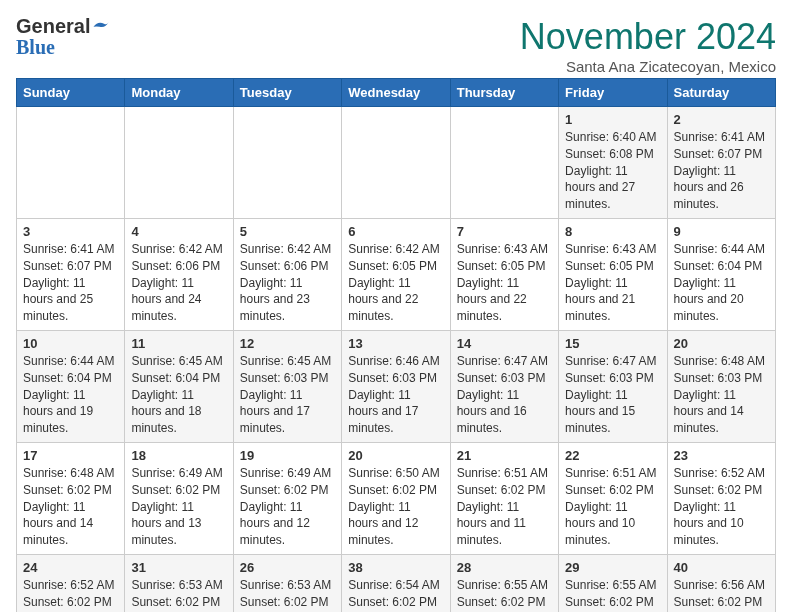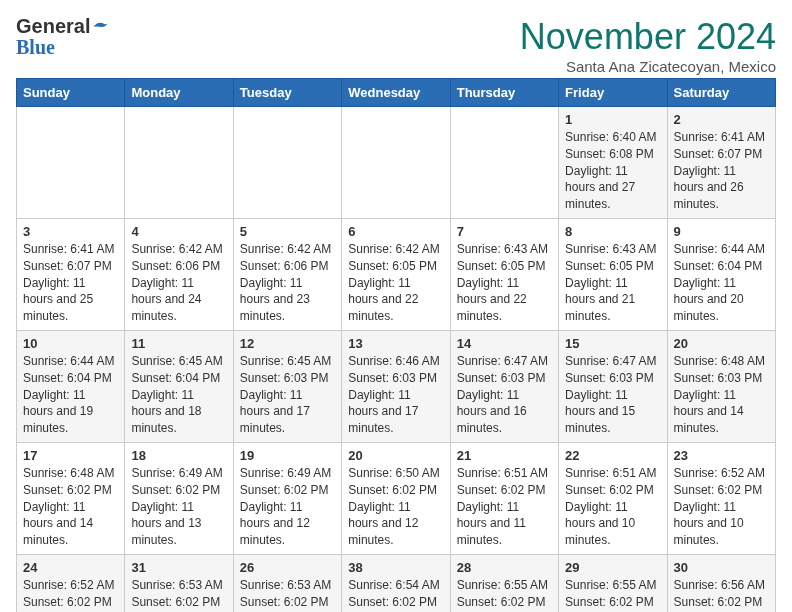--- a/index.html
+++ b/index.html
@@ -249,18 +249,18 @@
         </td>
         <td>
           <span class="day-num">28</span>
           <div class="day-info">Sunrise: 6:55 AM<br>Sunset: 6:02 PM<br>Daylight: 11 hours and 7 minutes.</div>
         </td>
         <td>
           <span class="day-num">29</span>
           <div class="day-info">Sunrise: 6:55 AM<br>Sunset: 6:02 PM<br>Daylight: 11 hours and 6 minutes.</div>
         </td>
         <td>
-          <span class="day-num">30</span>
+          <span class="day-num">40</span>
           <div class="day-info">Sunrise: 6:56 AM<br>Sunset: 6:02 PM<br>Daylight: 11 hours and 6 minutes.</div>
         </td>
       </tr>
     </tbody>
 </table>
 
 </body></html>

